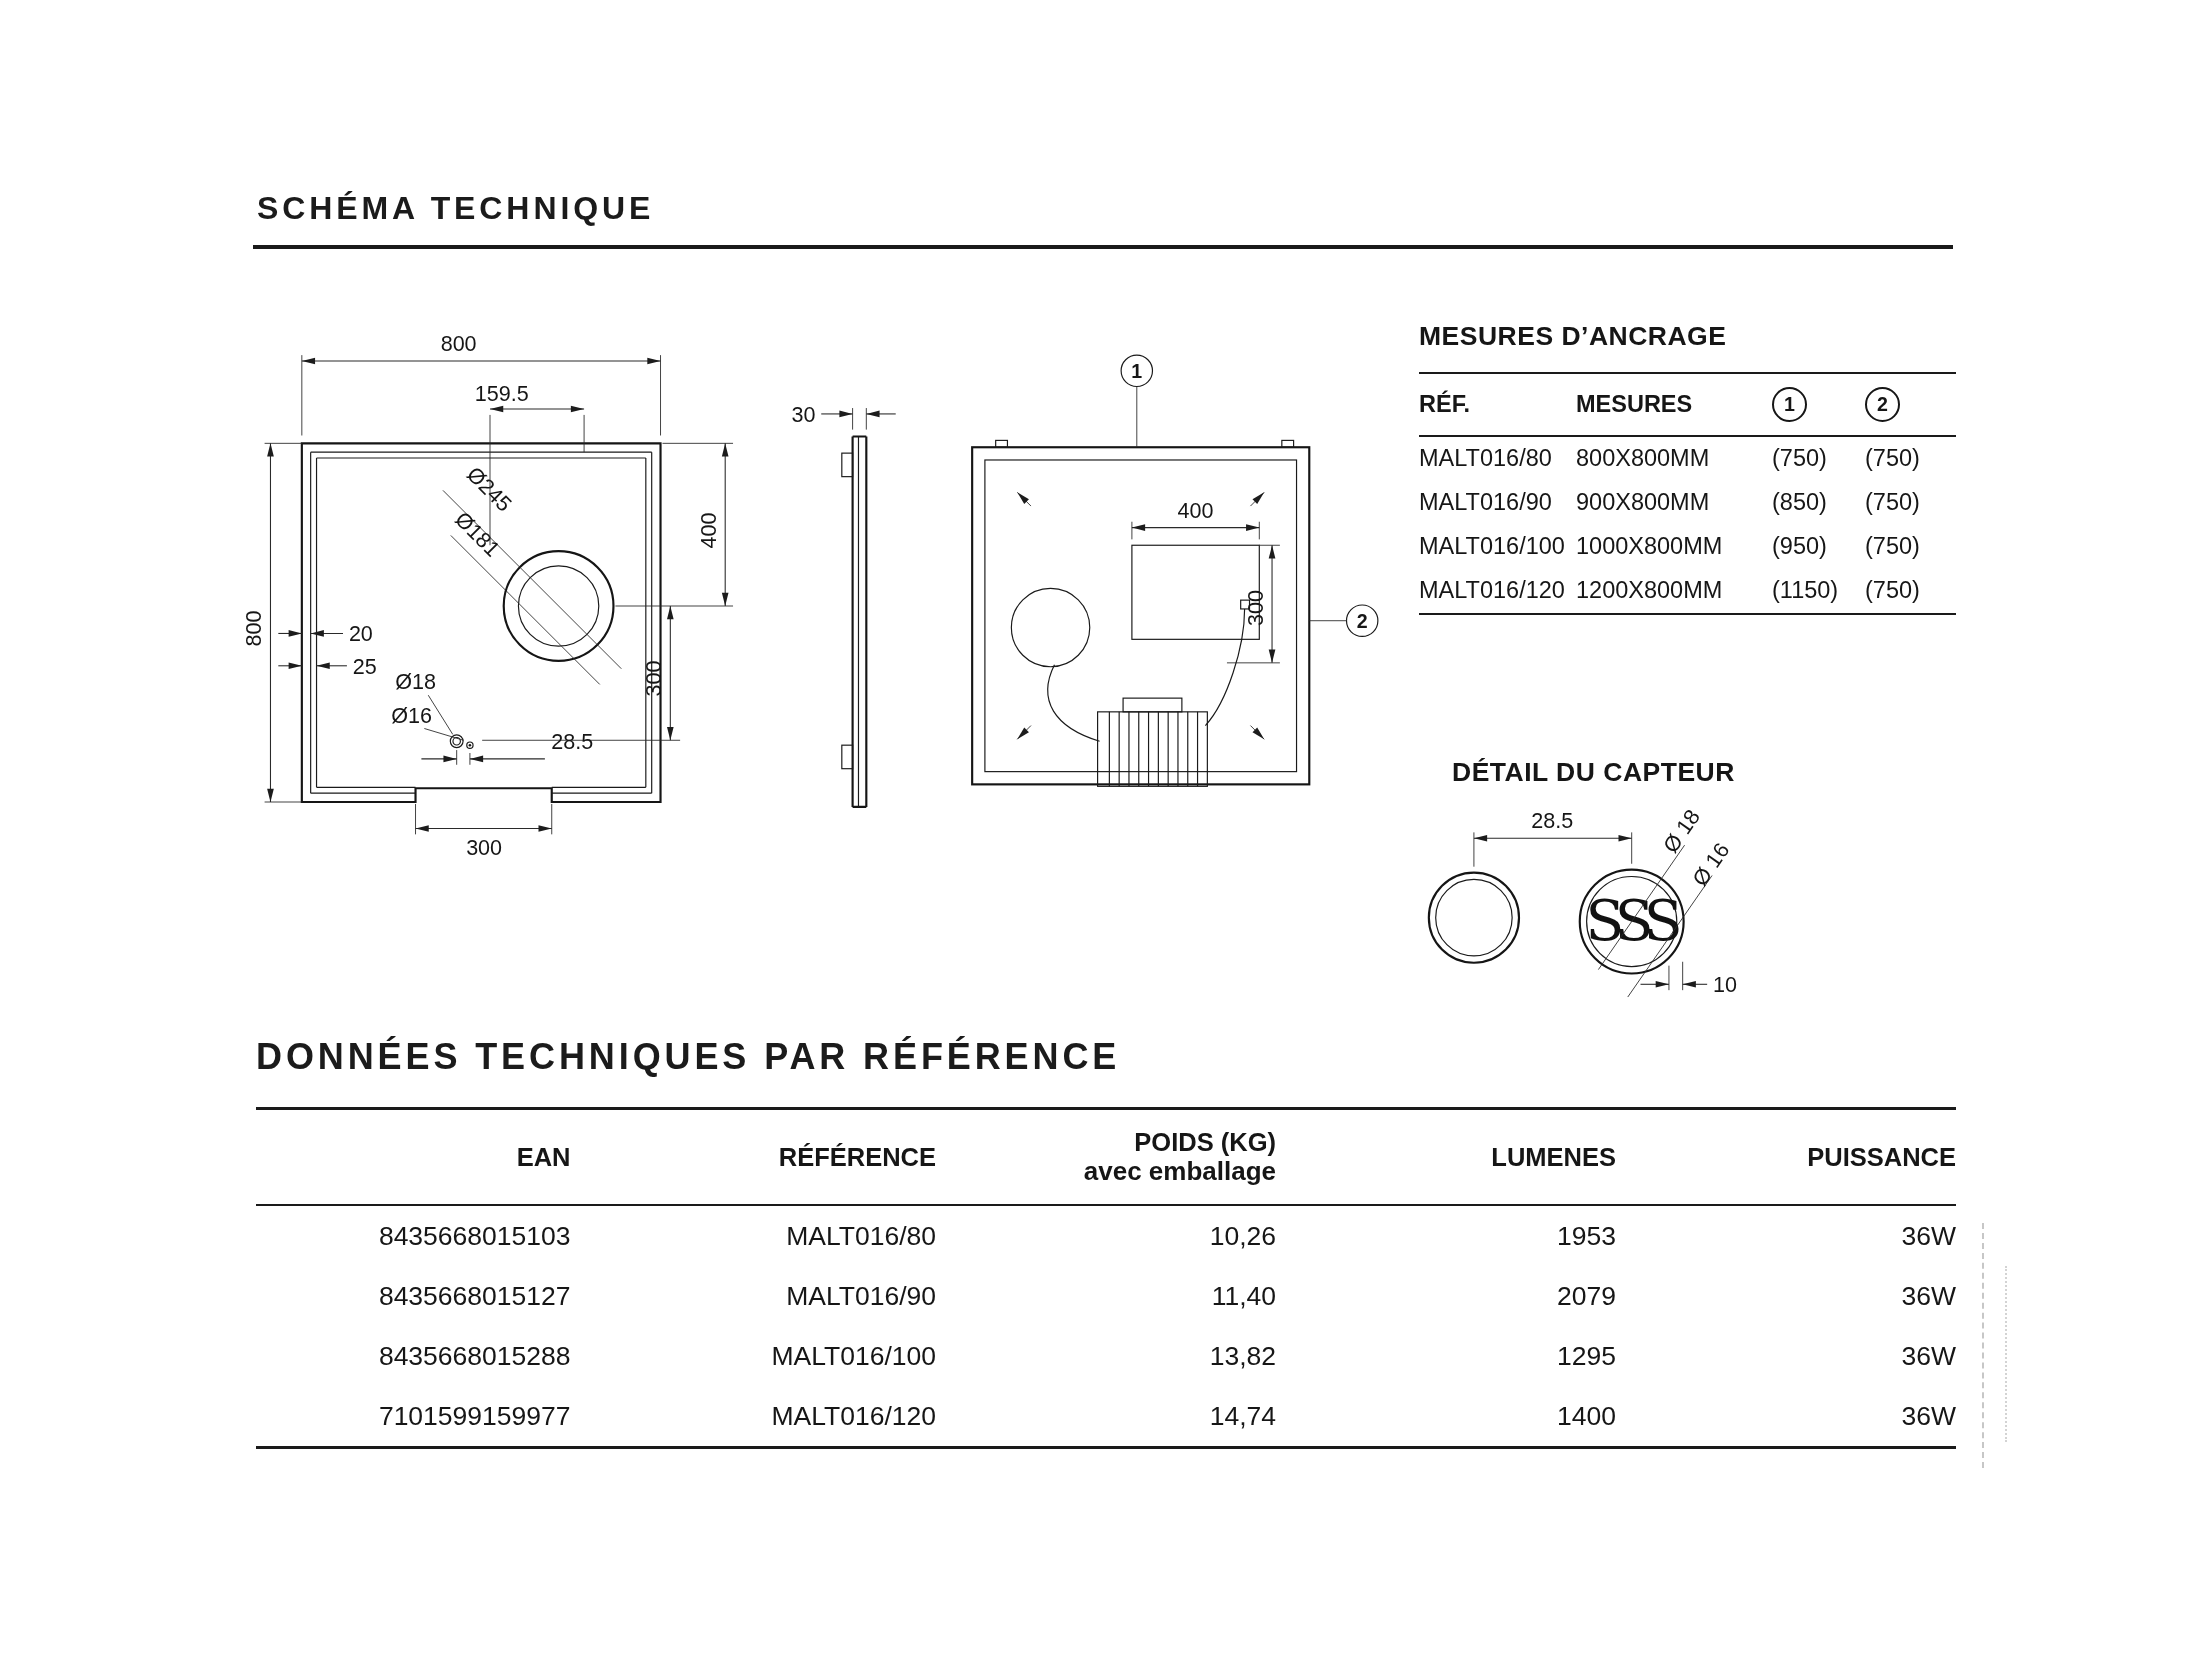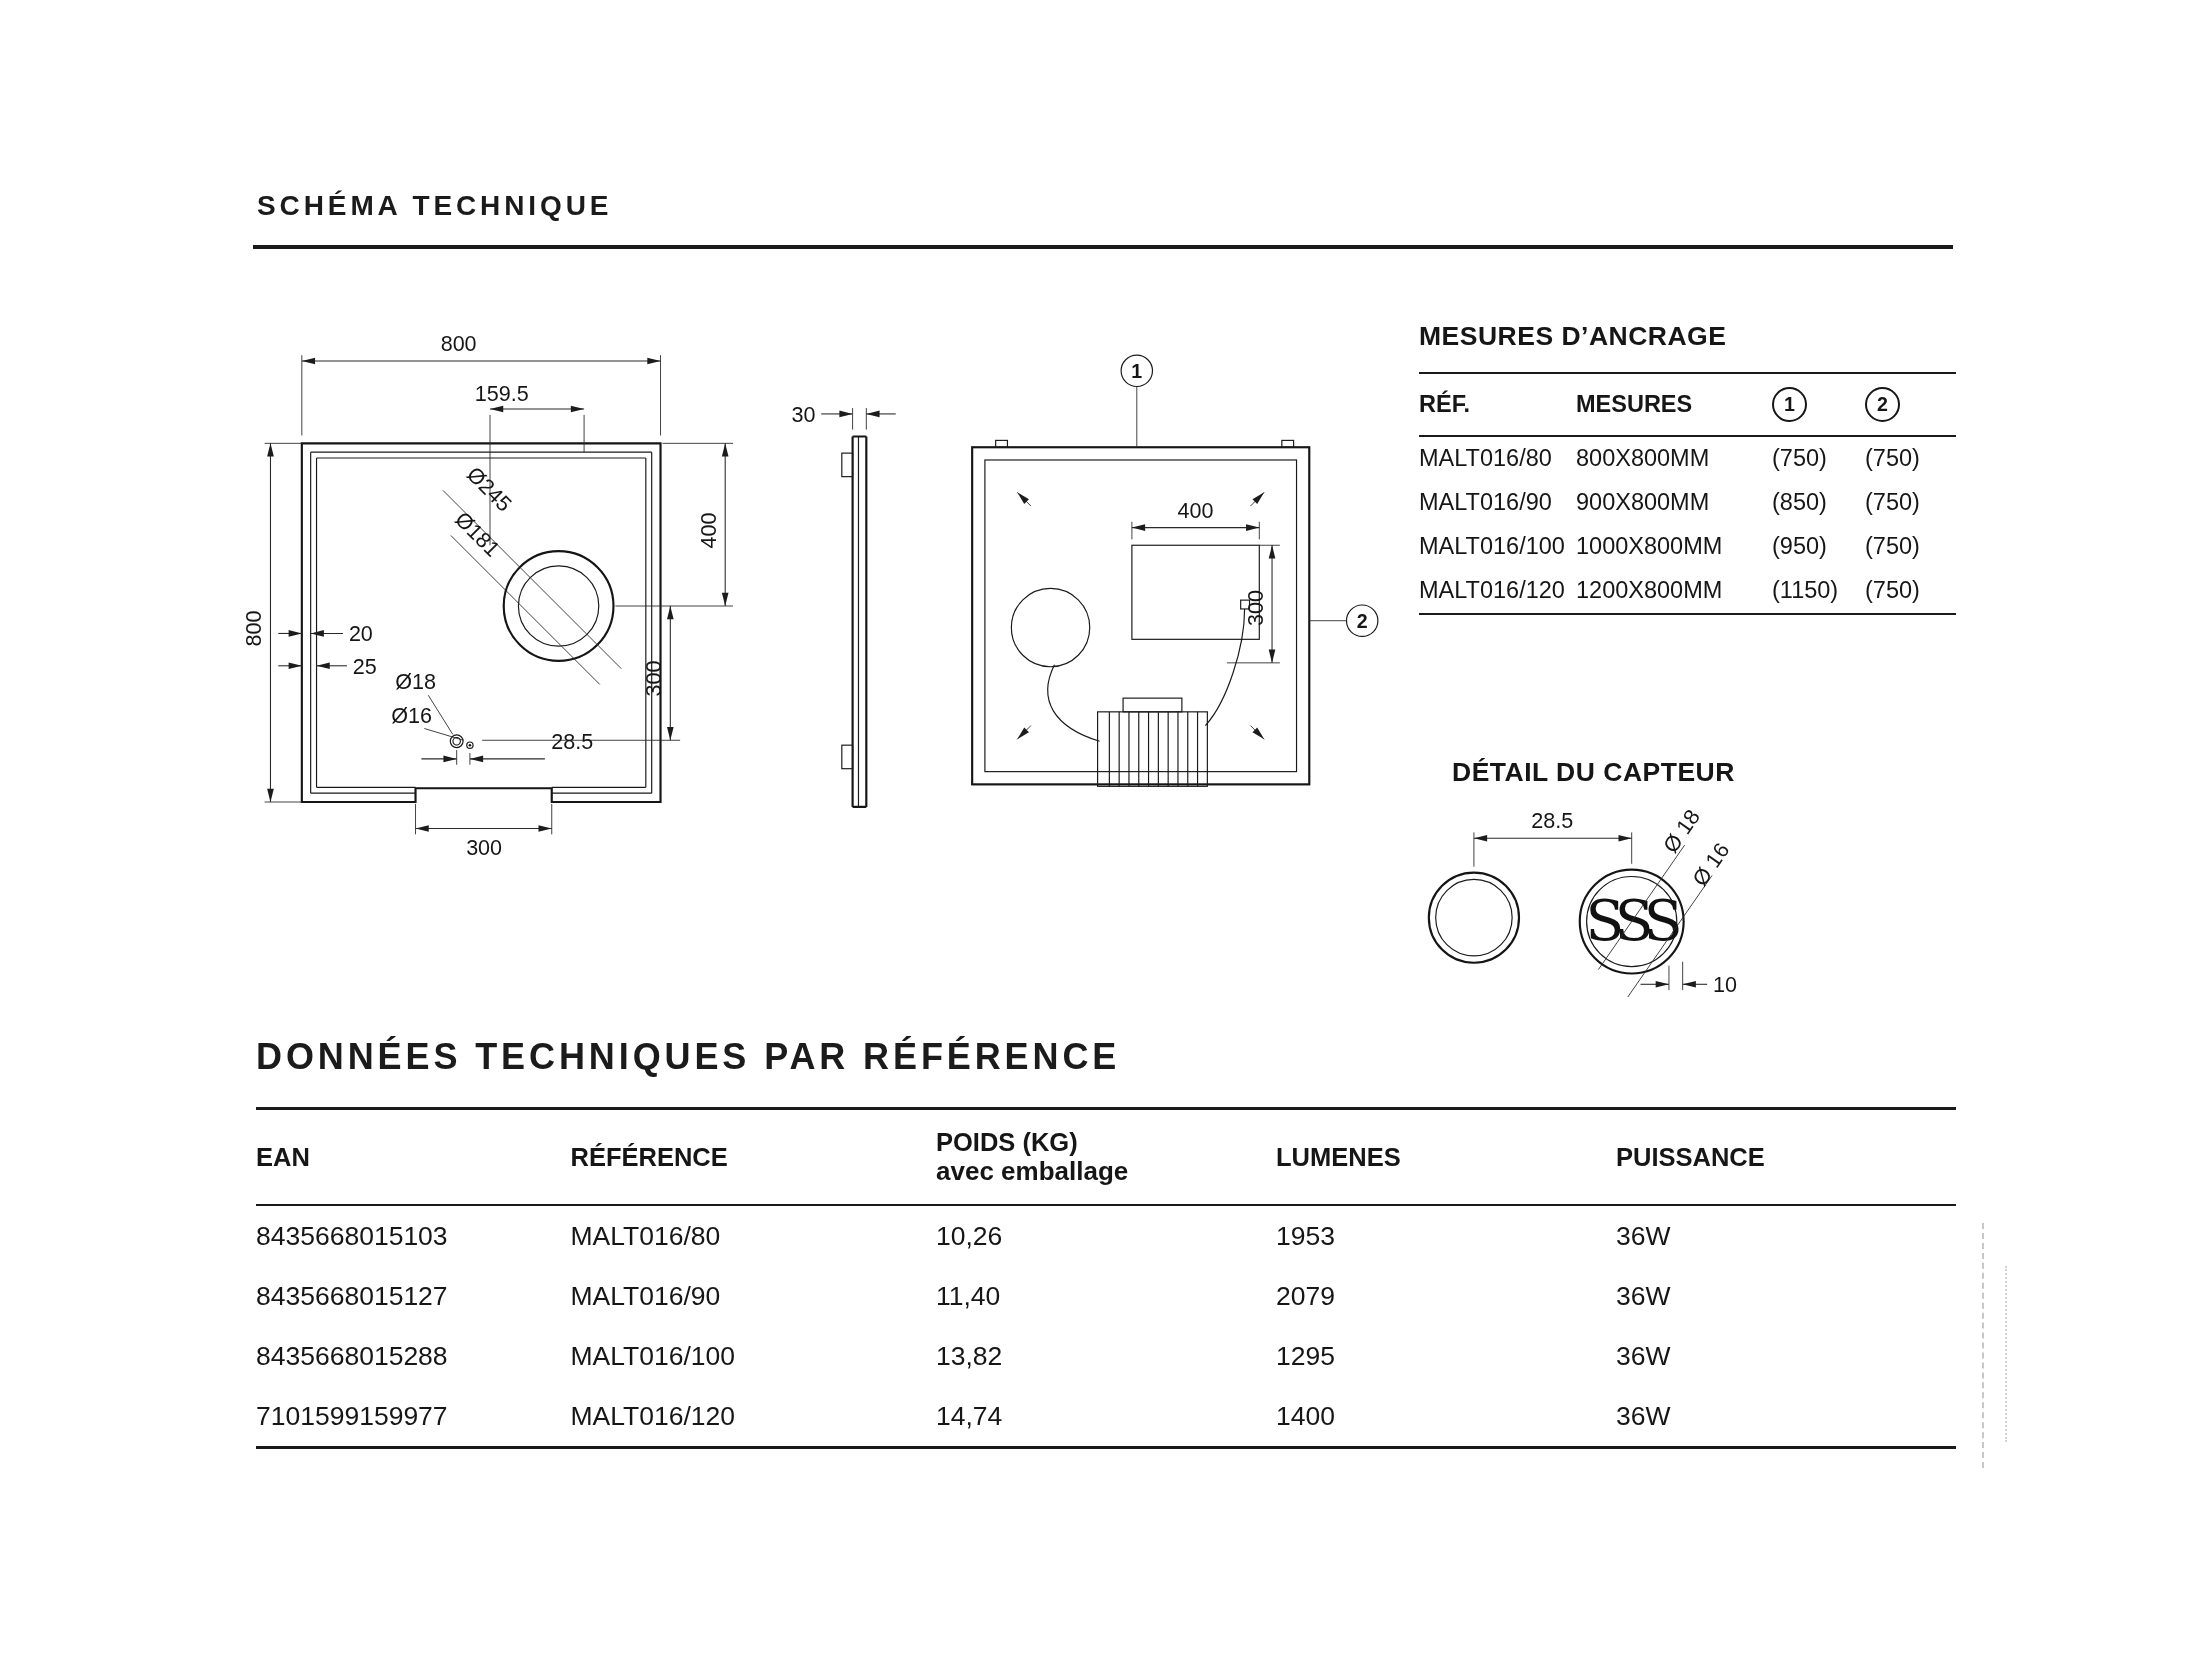--- a/index.html
+++ b/index.html
@@ -1,20 +1,20 @@
 <!DOCTYPE html>
 <html><head>
 <meta charset="utf-8">
 <style>
   * { margin:0; padding:0; box-sizing:border-box; }
   html,body { background:#ffffff; }
   body { font-family:"Liberation Sans", sans-serif; color:#161616; }
   .page { position:relative; width:2205px; height:1654px; background:#ffffff; overflow:hidden; }
 
-  .sec-title { position:absolute; font-weight:700; font-size:28px; letter-spacing:3.9px; color:#1b1b1b; white-space:nowrap; }
+  .sec-title { position:absolute; font-weight:700; font-size:32px; letter-spacing:3.9px; color:#1b1b1b; white-space:nowrap; }
   .rule { position:absolute; background:#1a1a1a; height:3.9px; }
 
   svg.draw { position:absolute; left:0; top:0; width:2205px; height:1654px; }
   svg text { font-family:"Liberation Sans", sans-serif; font-size:22px; fill:#161616; }
   svg text.badge-num { font-size:20px; font-weight:700; }
   svg text.sss { font-size:58px; letter-spacing:-9px; fill:#111; font-family:"DejaVu Serif", serif; }
   .ol { stroke:#151515; stroke-width:2.2; fill:none; }
   .il { stroke:#1a1a1a; stroke-width:1.2; fill:none; }
   .dl { stroke:#2a2a2a; stroke-width:1.1; fill:none; }
   .xl { stroke:#2a2a2a; stroke-width:0.9; fill:none; }
@@ -27,21 +27,21 @@
   .arow.head { height:63px; font-weight:700; border-bottom:2.9px solid #1a1a1a; }
   .badge { display:inline-flex; width:35px; height:35px; border:2.5px solid #161616; border-radius:50%; align-items:center; justify-content:center; font-weight:700; font-size:19.6px; margin:0 auto; }
 
   
   .detail-title { position:absolute; left:1452px; top:757px; font-size:26.5px; font-weight:700; letter-spacing:0.5px; color:#161616; }
 
   
   .tech-wrap { position:absolute; left:256px; top:1035px; width:1700px; }
   .tech-title { font-size:36px; font-weight:700; letter-spacing:3.9px; color:#1b1b1b; line-height:43px; }
   .tech-table { margin-top:29px; border-top:3.9px solid #1a1a1a; border-bottom:3.9px solid #1a1a1a; }
-  .trow { display:grid; grid-template-columns:18.5% 21.5% 20% 20% 20%; align-items:center; text-align:left; height:60px; font-size:26.5px; }
+  .trow { display:grid; grid-template-columns:18.5% 21.5% 20% 20% 20%; align-items:center; text-align:right; height:60px; font-size:26.5px; }
   .trow.head { height:96px; font-weight:700; font-size:25.5px; border-bottom:2px solid #1a1a1a; }
   .poids-head { display:flex; flex-direction:column; justify-content:center; line-height:29px; }
   .poids-sub { font-size:26px; font-weight:700; }
 
   .scan-mark { position:absolute; width:0; opacity:0.55; }
 </style>
 </head>
 <body>
 
 <div class="page">

